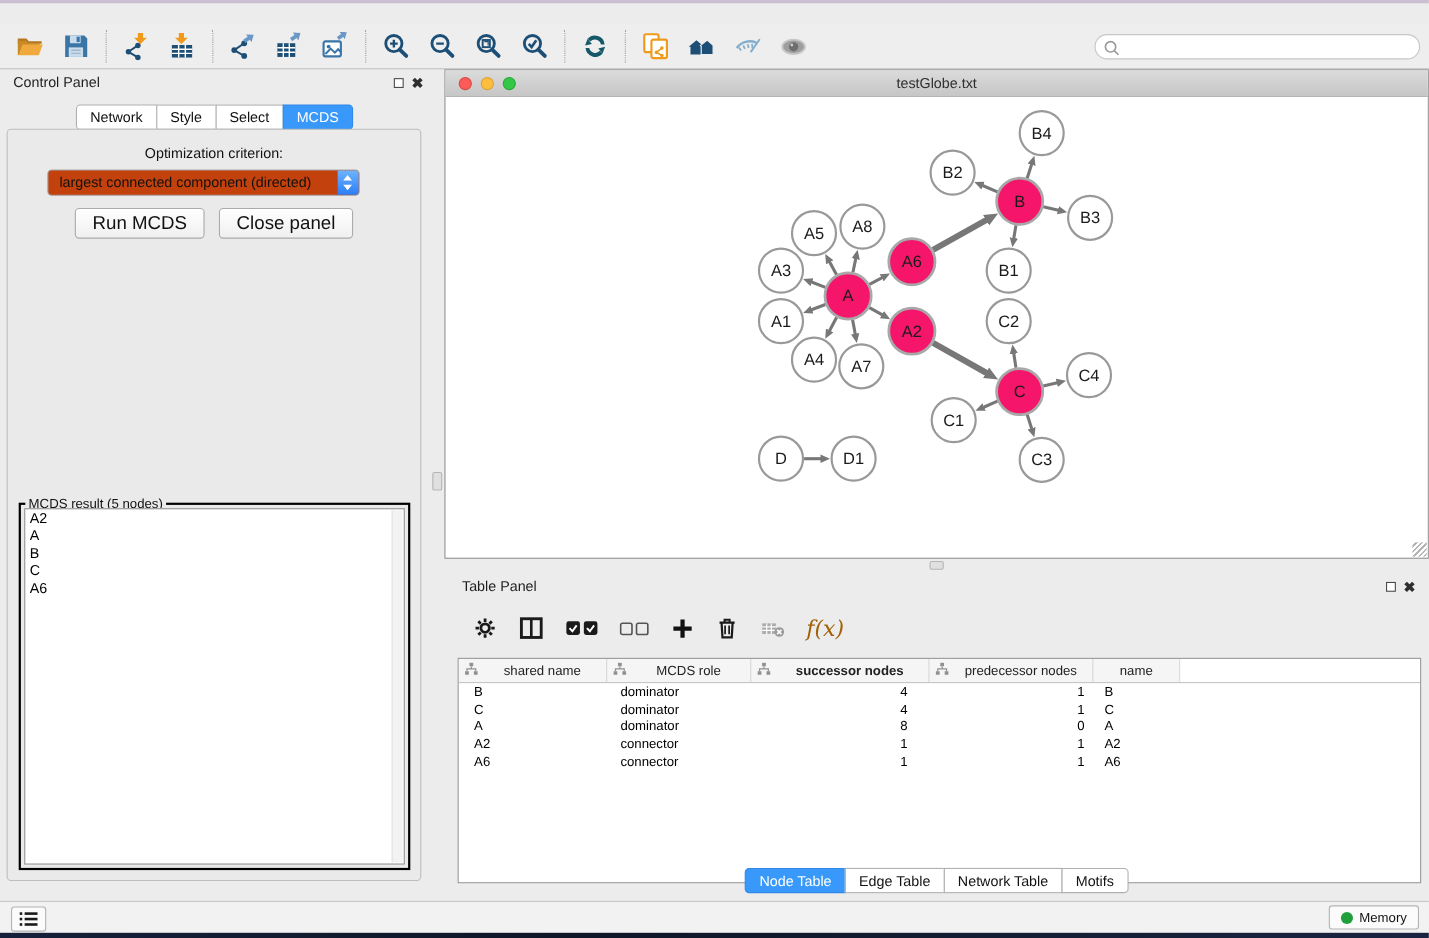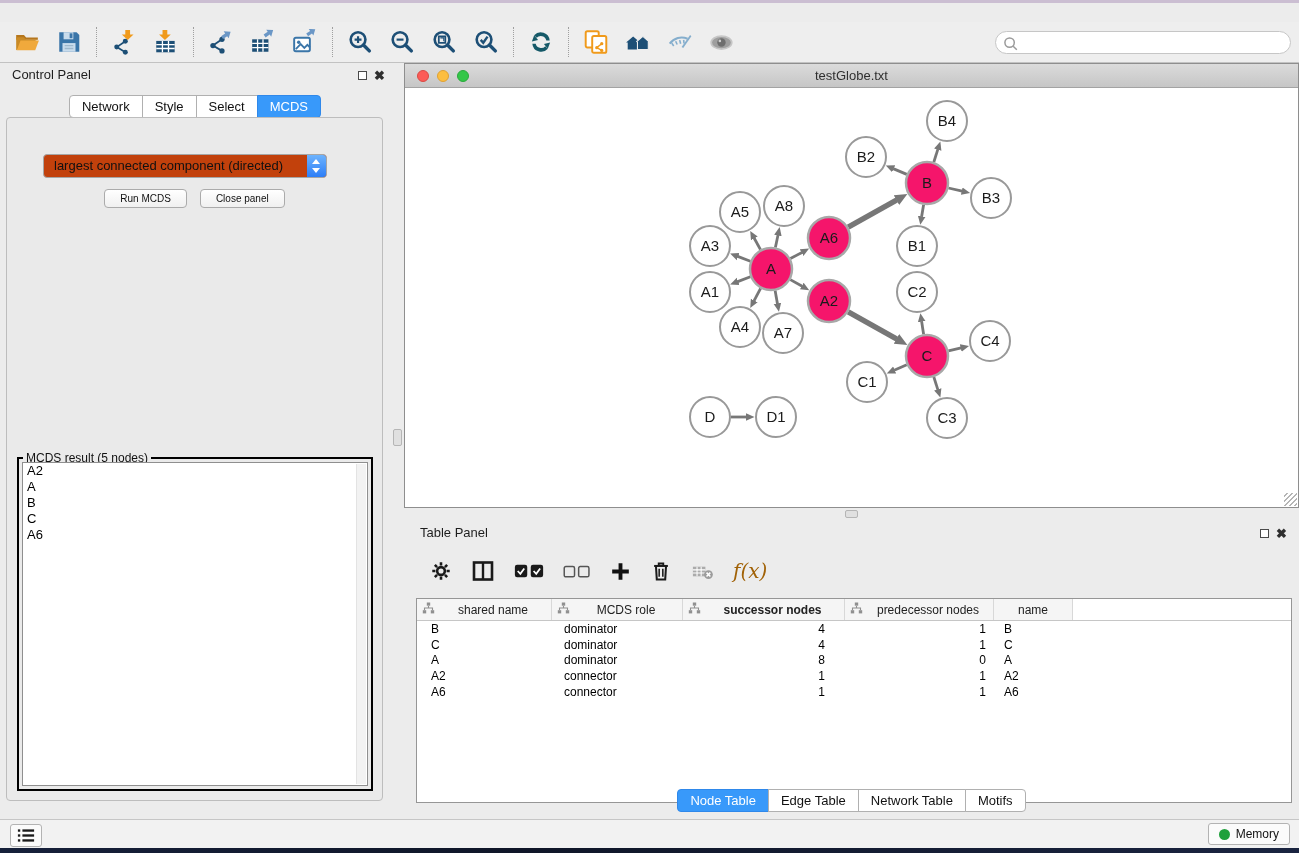--- a/index.html
+++ b/index.html
@@ -47,21 +47,21 @@
   .cp-select{position:absolute;left:36px;top:36px;width:284px;height:24px;background:#c2410c;
              border:1px solid #a6a6a6;border-radius:4px;box-sizing:border-box;}
   .cp-select .sel-text{position:absolute;left:10px;top:0;line-height:22px;font-size:13px;color:#111;white-space:nowrap;}
   .sel-step{position:absolute;right:0px;top:0px;bottom:0px;width:19px;border-radius:0 3px 3px 0;
             background:linear-gradient(#6db3fd,#2d7ef7);}
   .sel-step .up{position:absolute;left:5px;top:4px;width:0;height:0;border-left:4.5px solid transparent;
                 border-right:4.5px solid transparent;border-bottom:5px solid #fff;}
   .sel-step .down{position:absolute;left:5px;bottom:4px;width:0;height:0;border-left:4.5px solid transparent;
                 border-right:4.5px solid transparent;border-top:5px solid #fff;}
   .btn-row{position:absolute;left:0;top:71px;width:100%;display:flex;justify-content:center;gap:13px;}
-  .mac-btn{padding:3px 15px;font-size:10px;color:#111;background:linear-gradient(#ffffff,#f0f0f0);
+  .mac-btn{padding:3px 15px;font-size:17px;color:#111;background:linear-gradient(#ffffff,#f0f0f0);
            border:1px solid #ababab;border-radius:4px;}
   .result-fs{position:absolute;left:10px;top:339px;width:356px;height:334px;border:2px solid #000000;
              box-sizing:border-box;}
   .result-fs .legend{position:absolute;left:4px;top:-8px;background:#eaeaea;padding:0 3px;font-size:12px;color:#111;}
   .result-list{position:absolute;left:3px;right:3px;top:3px;bottom:3px;background:#fff;border:1px solid #8f8f8f;}
   .scroll-track{position:absolute;right:1px;top:1px;bottom:1px;width:9px;background:#f2f2f2;border-left:1px solid #e3e3e3;}
   .result-item{font-size:13px;height:16px;line-height:16px;padding-left:4px;color:#000;}
 
   
   .net-win{left:404px;top:63px;width:895px;height:445px;background:#fff;border:1px solid #8e8e8e;box-sizing:border-box;}
@@ -262,20 +262,21 @@
   <div class="abs cp-title">Control Panel</div>
   <div class="abs float-ico" style="left:358px;top:71px;"></div>
   <div class="abs close-ico" style="left:374px;top:70px;">✖</div>
   <div class="abs cp-tabs">
       <div class="seg-tab first">Network</div>
       <div class="seg-tab">Style</div>
       <div class="seg-tab">Select</div>
       <div class="seg-tab last active">MCDS</div>
     </div>
   <div class="abs cp-body">
+    <div class="opt-label">Optimization criterion:</div>
     <div class="cp-select">
       <span class="sel-text">largest connected component (directed)</span>
       <span class="sel-step">
           <span class="up"></span>
           <span class="down"></span>
         </span>
     </div>
     <div class="btn-row">
       <button class="mac-btn">Run MCDS</button>
       <button class="mac-btn">Close panel</button>

